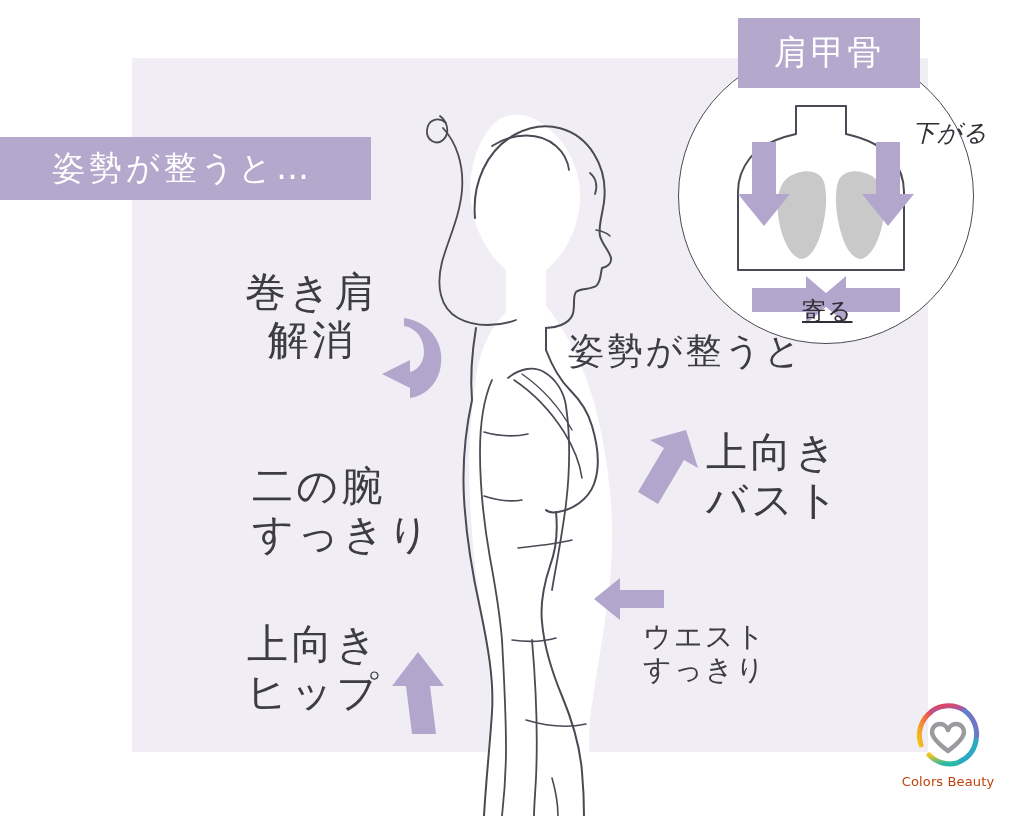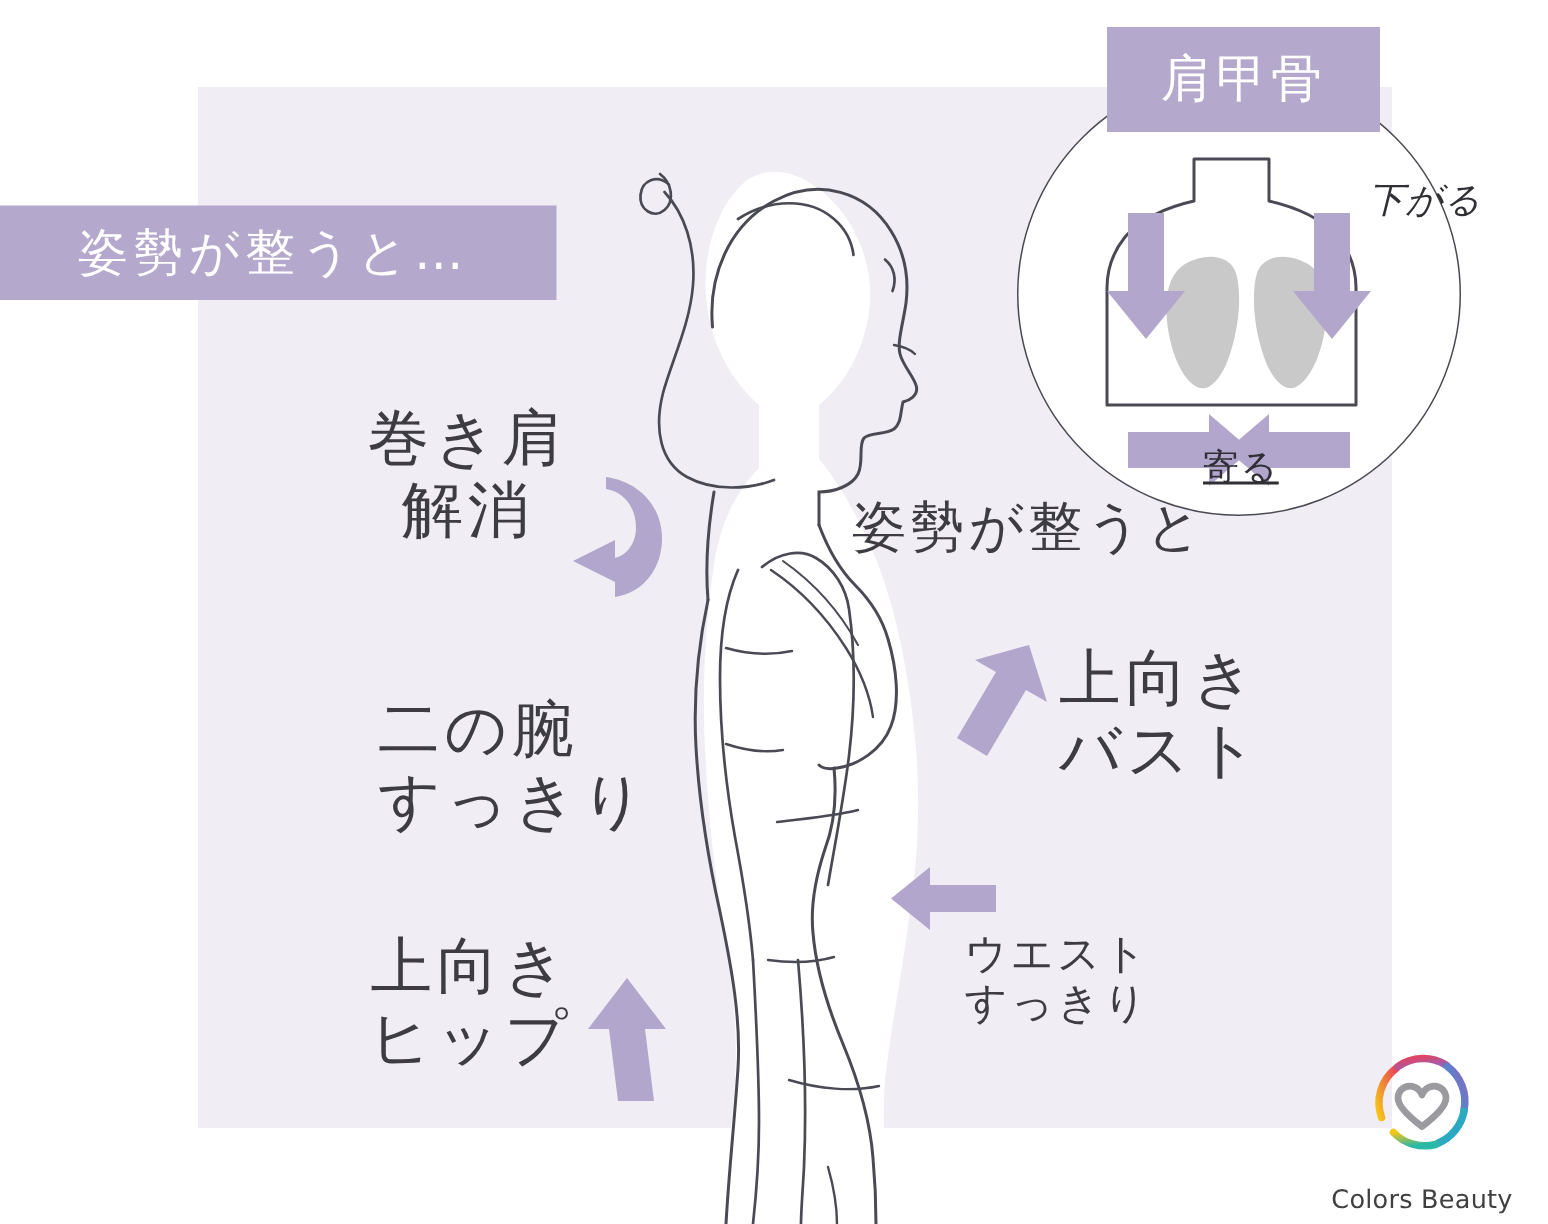--- a/index.html
+++ b/index.html
@@ -136,23 +136,23 @@
     left: 880px;
     top: 698px;
     width: 136px;
     height: 100px;
     z-index: 9;
     text-align: center;
   }
   .logo-mark { width: 74px; height: 74px; display: block; margin: 0 auto; }
   .logo-text {
     font-family: "DejaVu Sans", "Liberation Sans", sans-serif;
-    font-size: 17px;
-    color: #404040;
-    margin-top: 18px;
+    font-size: 13px;
+    color: #c2410c;
+    margin-top: 2px;
     letter-spacing: 0.01em;
   }
 </style>
 </head>
 <body>
 
 <div id="poster">
 
   <div class="bg-panel"></div>
 

